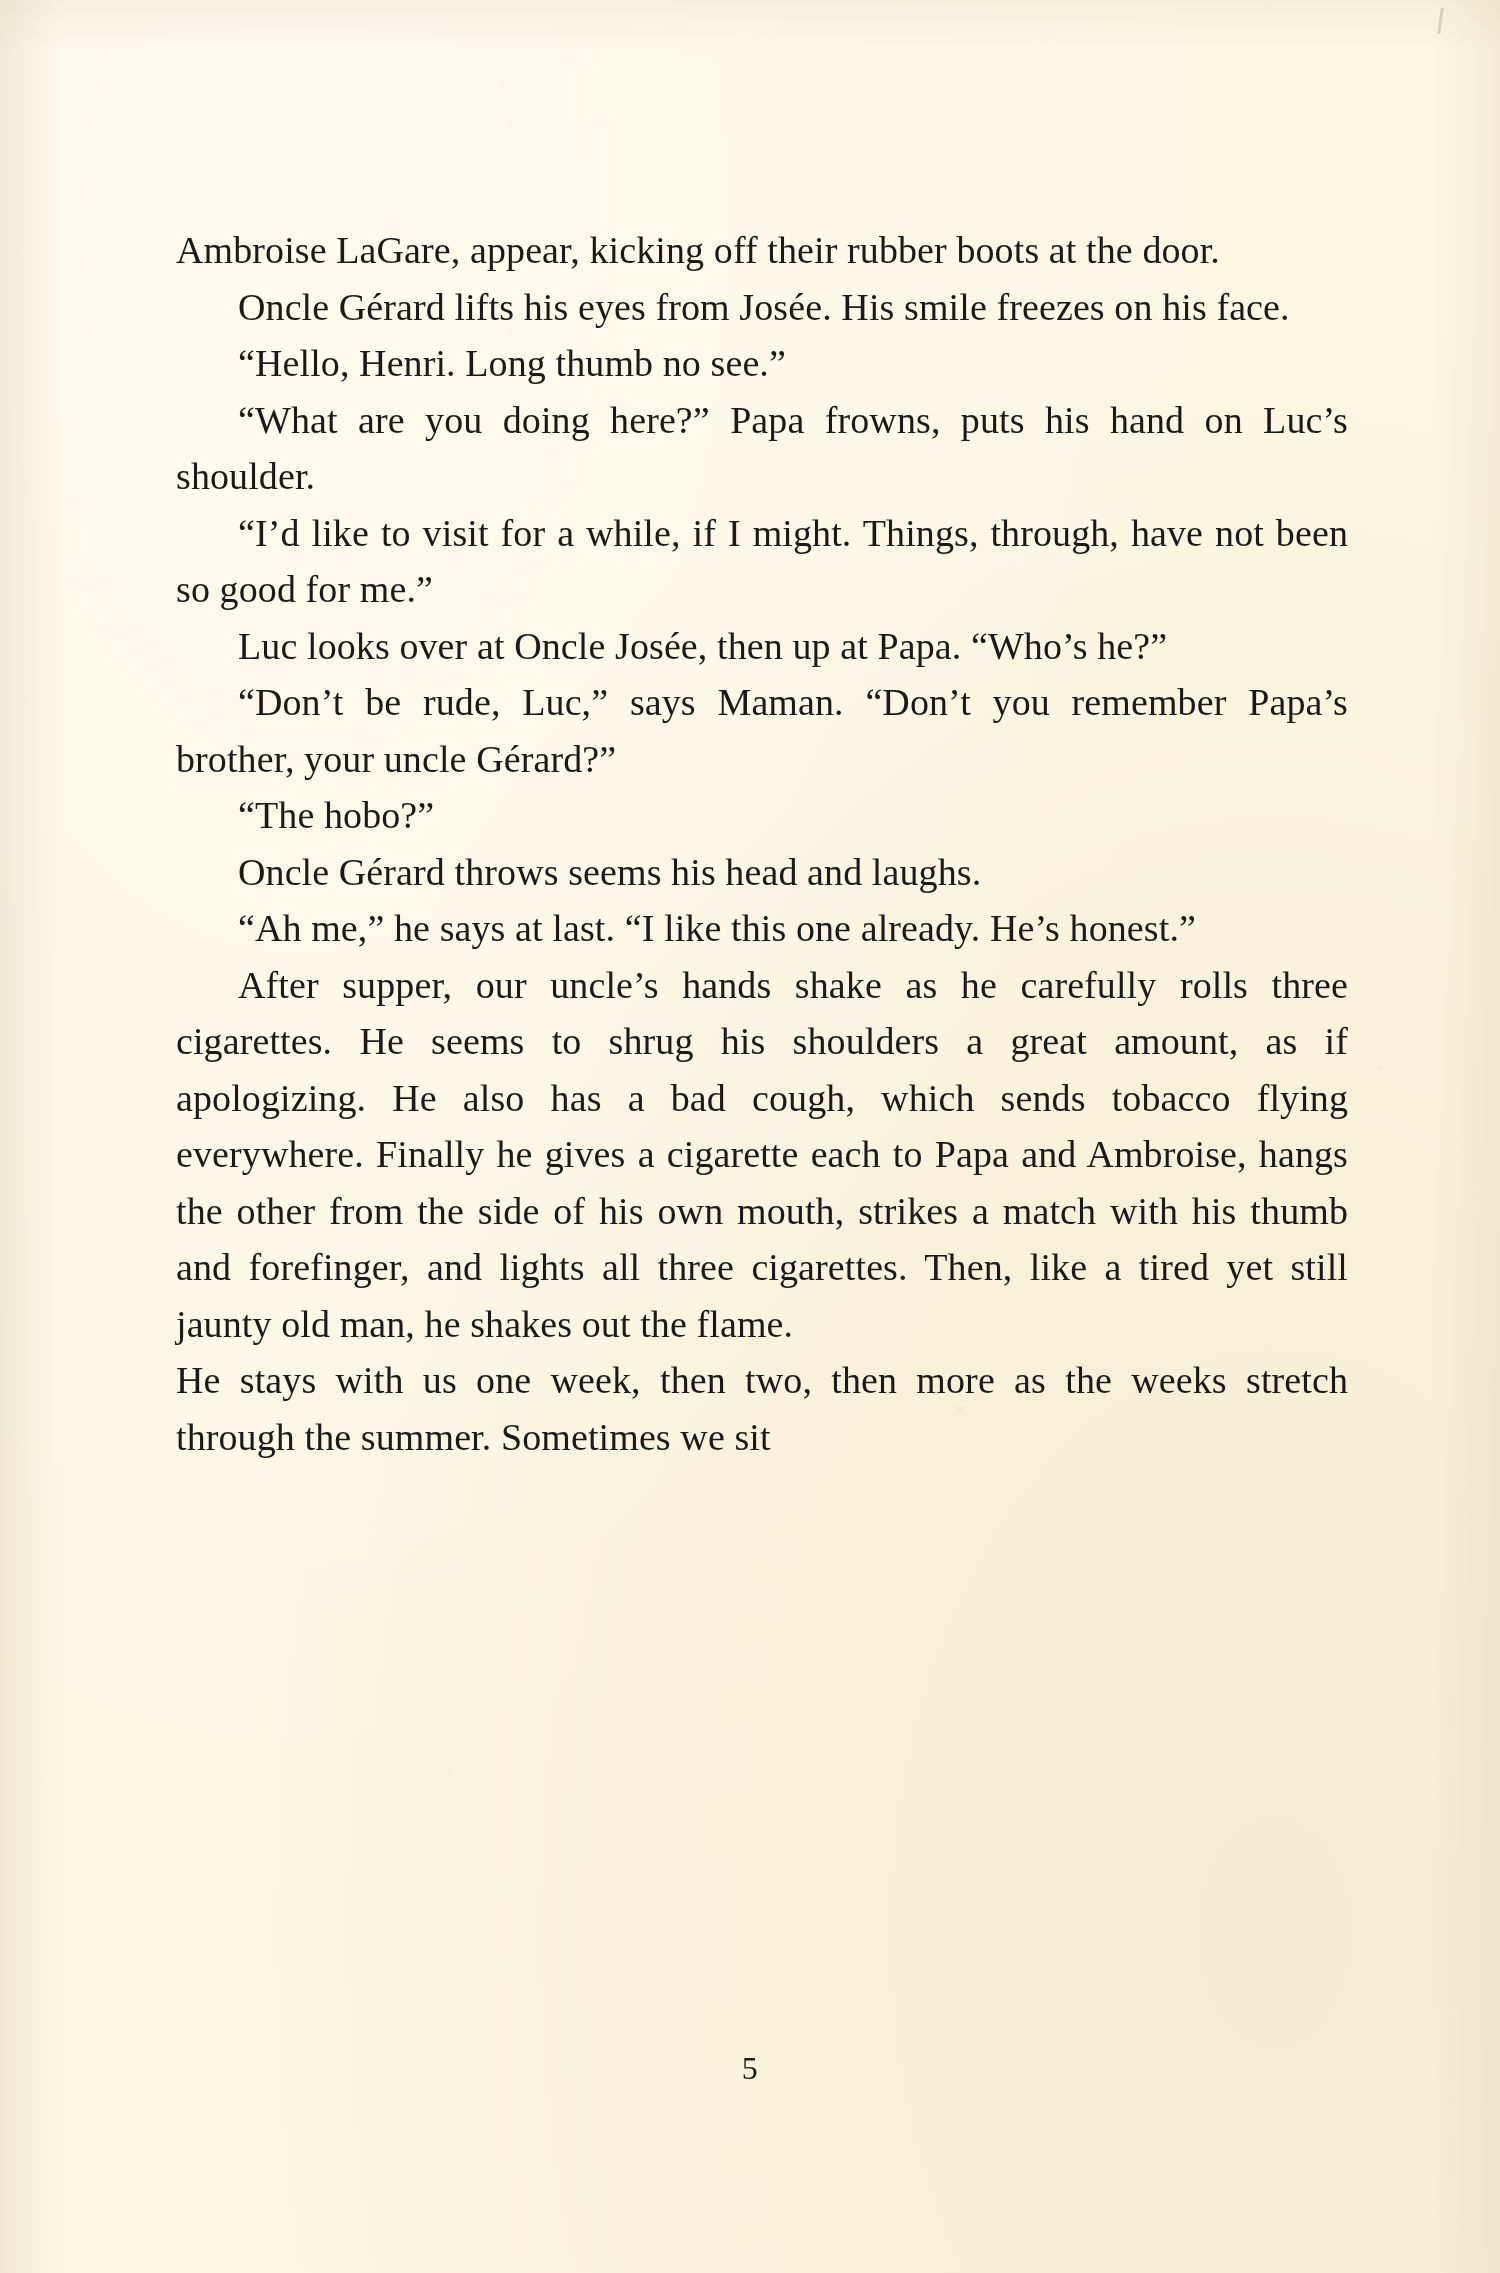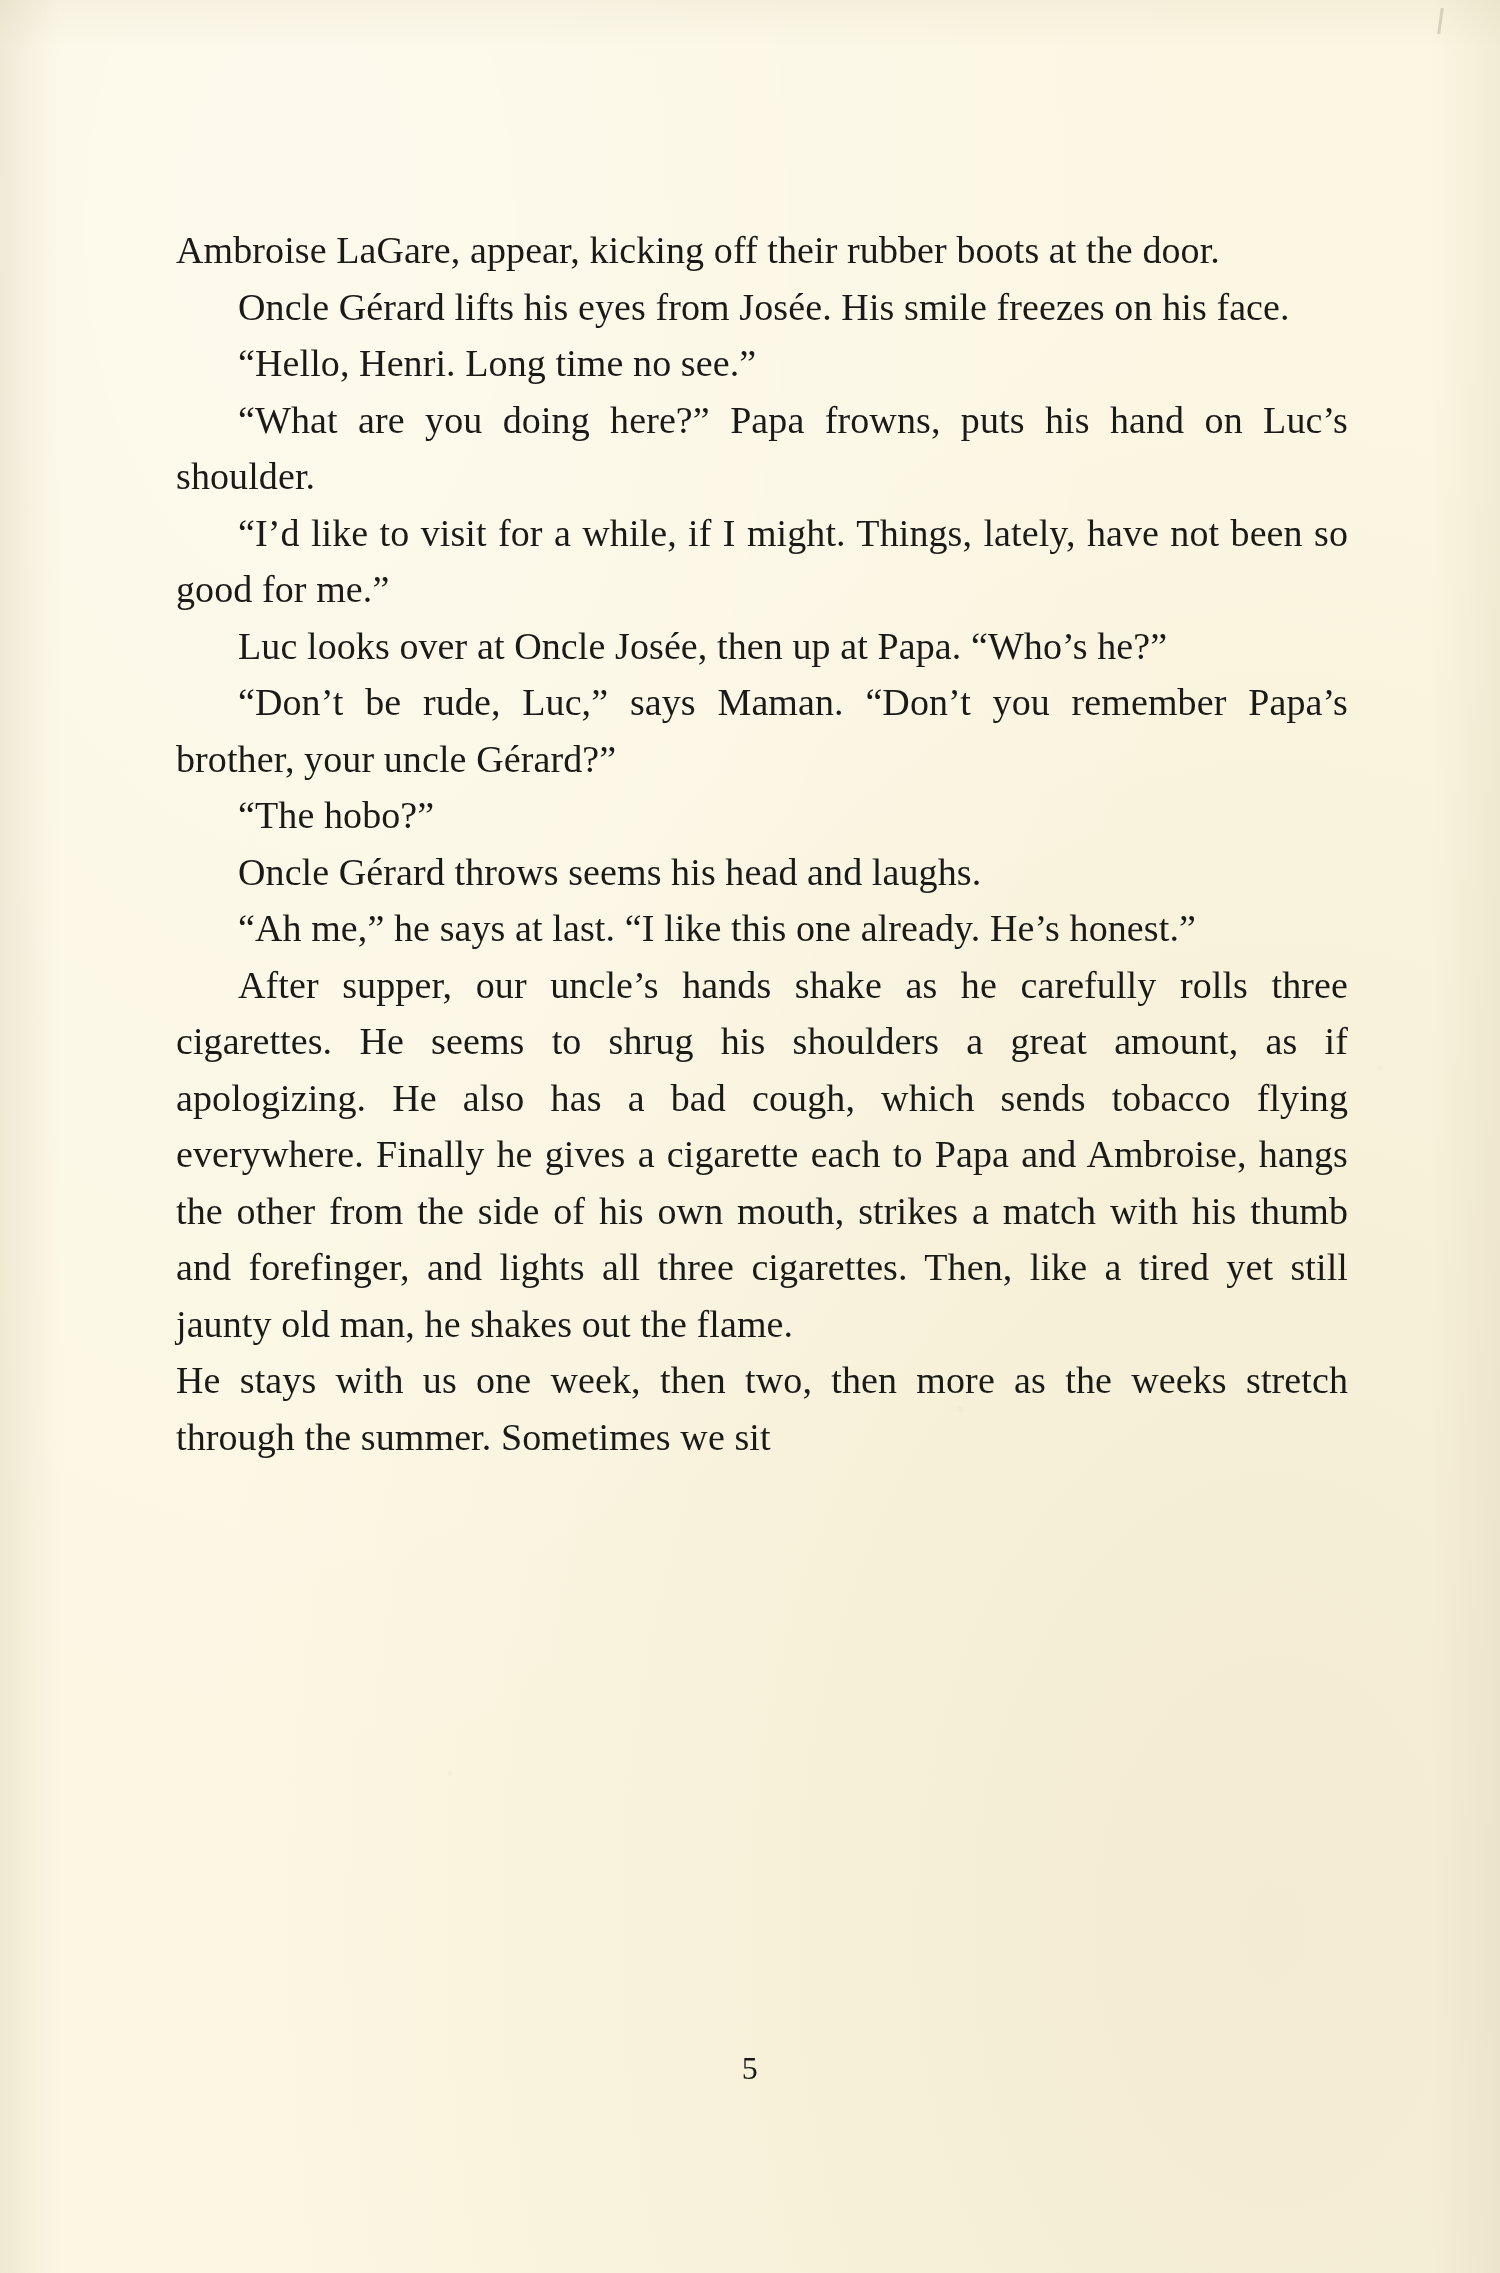--- a/index.html
+++ b/index.html
@@ -90,23 +90,23 @@
 <body>
 
 <div class="page">
   <div class="grain"></div>
   <div class="edge-shade"></div>
   <div class="scan-mark"></div>
 
   <div class="textblock">
     <p class="noindent">Ambroise LaGare, appear, kicking off their rubber boots at the door.</p>
     <p class="indent">Oncle Gérard lifts his eyes from Josée. His smile freezes on his face.</p>
-    <p class="indent">“Hello, Henri. Long time no see.”</p>
+    <p class="indent">“Hello, Henri. Long thumb no see.”</p>
     <p class="indent">“What are you doing here?” Papa frowns, puts his hand on Luc’s shoulder.</p>
-    <p class="indent">“I’d like to visit for a while, if I might. Things, lately, have not been so good for me.”</p>
+    <p class="indent">“I’d like to visit for a while, if I might. Things, through, have not been so good for me.”</p>
     <p class="indent">Luc looks over at Oncle Josée, then up at Papa. “Who’s he?”</p>
     <p class="indent">“Don’t be rude, Luc,” says Maman. “Don’t you remember Papa’s brother, your uncle Gérard?”</p>
     <p class="indent">“The hobo?”</p>
     <p class="indent">Oncle Gérard throws seems his head and laughs.</p>
     <p class="indent">“Ah me,” he says at last. “I like this one already. He’s honest.”</p>
     <p class="indent">After supper, our uncle’s hands shake as he carefully rolls three cigarettes. He seems to shrug his shoulders a great amount, as if apologizing. He also has a bad cough, which sends tobacco flying everywhere. Finally he gives a cigarette each to Papa and Ambroise, hangs the other from the side of his own mouth, strikes a match with his thumb and forefinger, and lights all three cigarettes. Then, like a tired yet still jaunty old man, he shakes out the flame.</p>
     <p class="noindent gap">He stays with us one week, then two, then more as the weeks stretch through the summer. Sometimes we sit</p>
   </div>
 
   <div class="folio">5</div>

